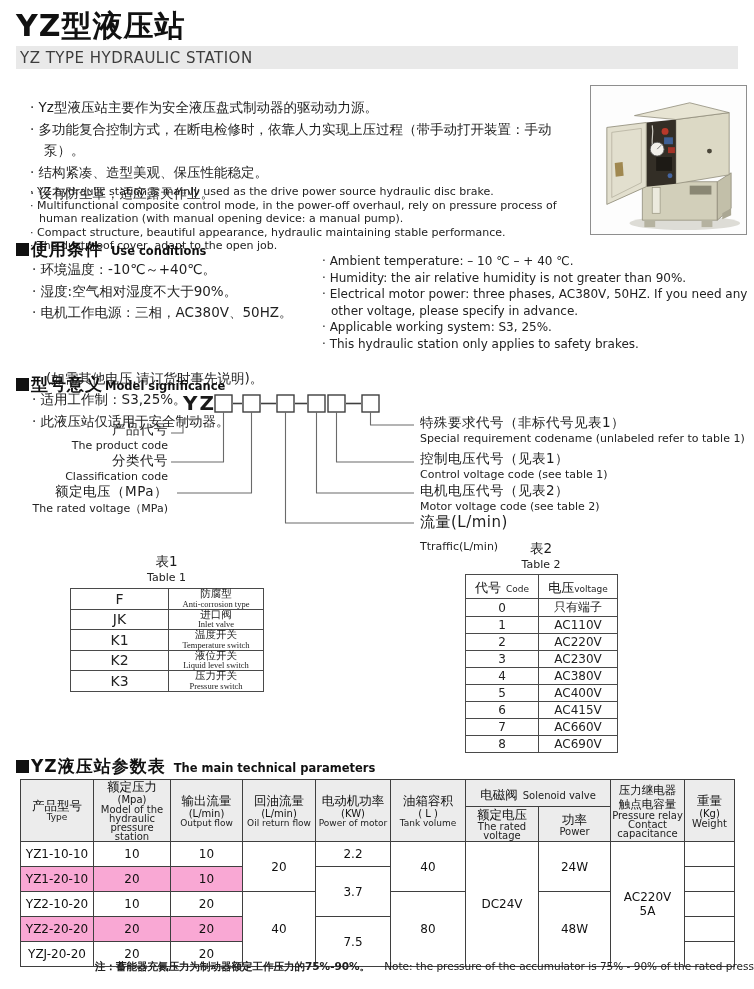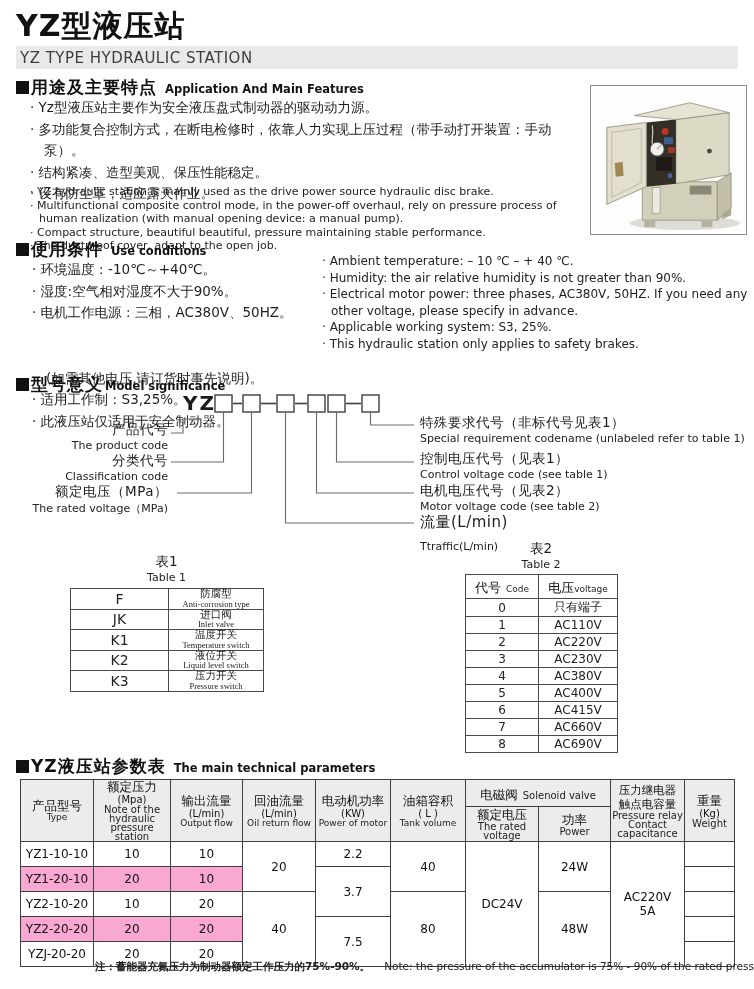--- a/index.html
+++ b/index.html
@@ -71,37 +71,32 @@
 </head>
 <body>
 
 <div class="page">
 
   <div class="abs main-title">YZ型液压站</div>
   <div class="abs sub-bar">
     <span>YZ TYPE HYDRAULIC STATION</span>
   </div>
 
-  <div class="abs sec" style="left:16px;top:76px;">
-    <span class="sq"></span>
-    <span class="cn">用途及主要特点</span>
-    <span class="en">Application And Main Features</span>
-  </div>
 
   <div class="abs cn-list" style="left:30px;top:97px;width:560px;">
     <div class="it">Yz型液压站主要作为安全液压盘式制动器的驱动动力源。</div>
     <div class="it">多功能复合控制方式，在断电检修时，依靠人力实现上压过程（带手动打开装置：手动泵）。</div>
     <div class="it">结构紧凑、造型美观、保压性能稳定。</div>
     <div class="it">设有防尘罩，适应露天作业。</div>
   </div>
 
   <div class="abs en-list" style="left:30px;top:185px;width:560px;">
     <div class="it">YZ  hydraulic station is mainly used as the drive power source hydraulic disc brake.</div>
     <div class="it">Multifunctional composite control mode, in the power-off overhaul, rely on pressure process of human realization (with manual opening device: a manual pump).</div>
-    <div class="it">Compact structure, beautiful beautiful, pressure maintaining stable performance.</div>
+    <div class="it">Compact structure, beautiful appearance, hydraulic maintaining stable performance.</div>
     <div class="it">The dustproof cover, adapt to the open job.</div>
   </div>
 
   <div class="abs photo-frame">
     <svg width="155" height="148" viewBox="0 0 157 150">
       <ellipse cx="95" cy="139" rx="56" ry="7" fill="#dddcd6"></ellipse>
       <polygon points="52,97 128,97 128,136 52,136" fill="#d2cfba" stroke="#8f8c7a" stroke-width="0.8"></polygon>
       <polygon points="128,97 142,88 142,124 128,136" fill="#c2bfa9" stroke="#8f8c7a" stroke-width="0.8"></polygon>
       <rect x="54" y="136" width="11" height="7" fill="#b5b2a0"></rect>
       <rect x="112" y="136" width="11" height="7" fill="#b5b2a0"></rect>
@@ -328,21 +323,21 @@
     </colgroup>
     <thead>
       <tr class="hr1">
         <th rowspan="2">
           <div class="h-cn">产品型号</div>
           <div class="h-en" style="font-size:9px;">Type</div>
         </th>
         <th rowspan="2">
           <div class="h-cn">额定压力</div>
           <div class="h-unit">(Mpa)</div>
-          <div class="h-en">Note of the hydraulic</div>
+          <div class="h-en">Model of the hydraulic</div>
           <div class="h-en">pressure station</div>
         </th>
         <th rowspan="2">
           <div class="h-cn">输出流量</div>
           <div class="h-unit">(L/min)</div>
           <div class="h-en" style="font-size:9px;">Output flow</div>
         </th>
         <th rowspan="2">
           <div class="h-cn">回油流量</div>
           <div class="h-unit">(L/min)</div>

